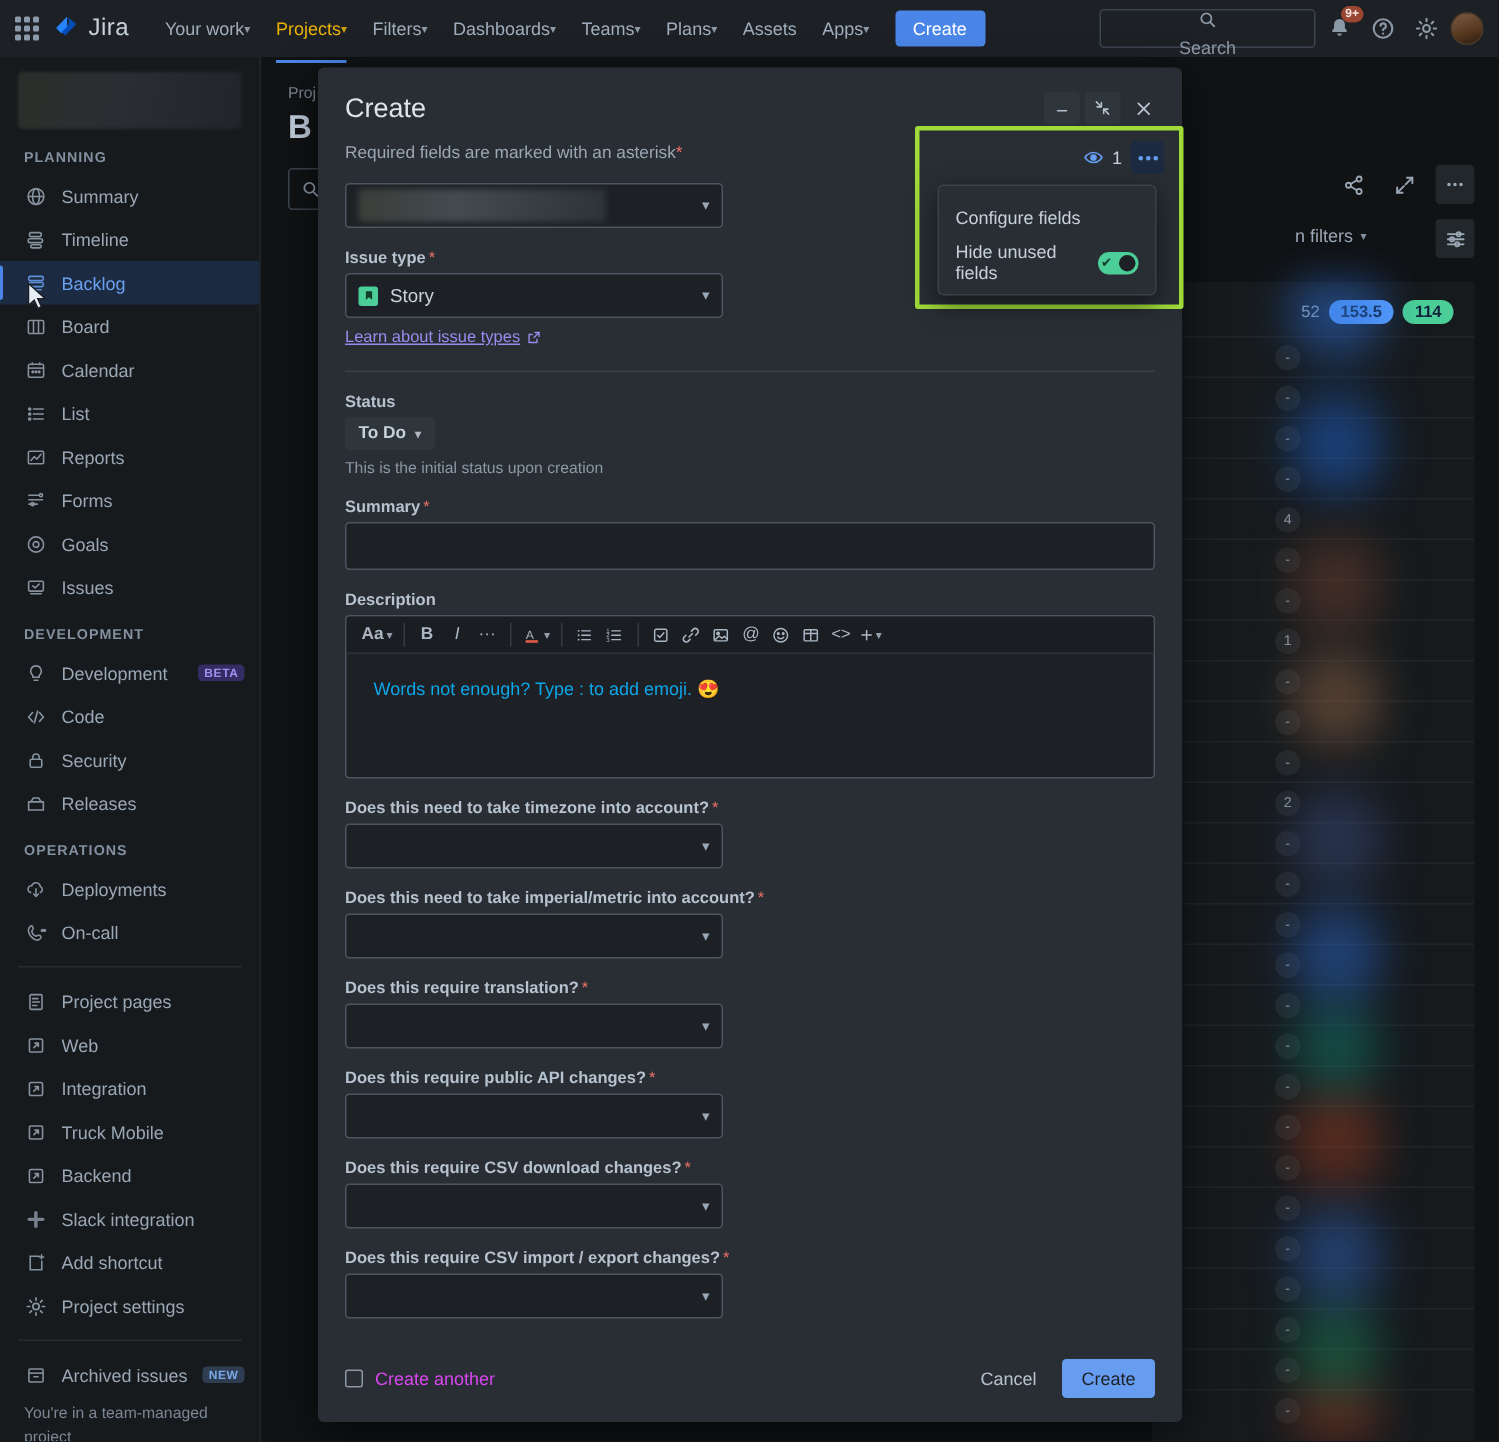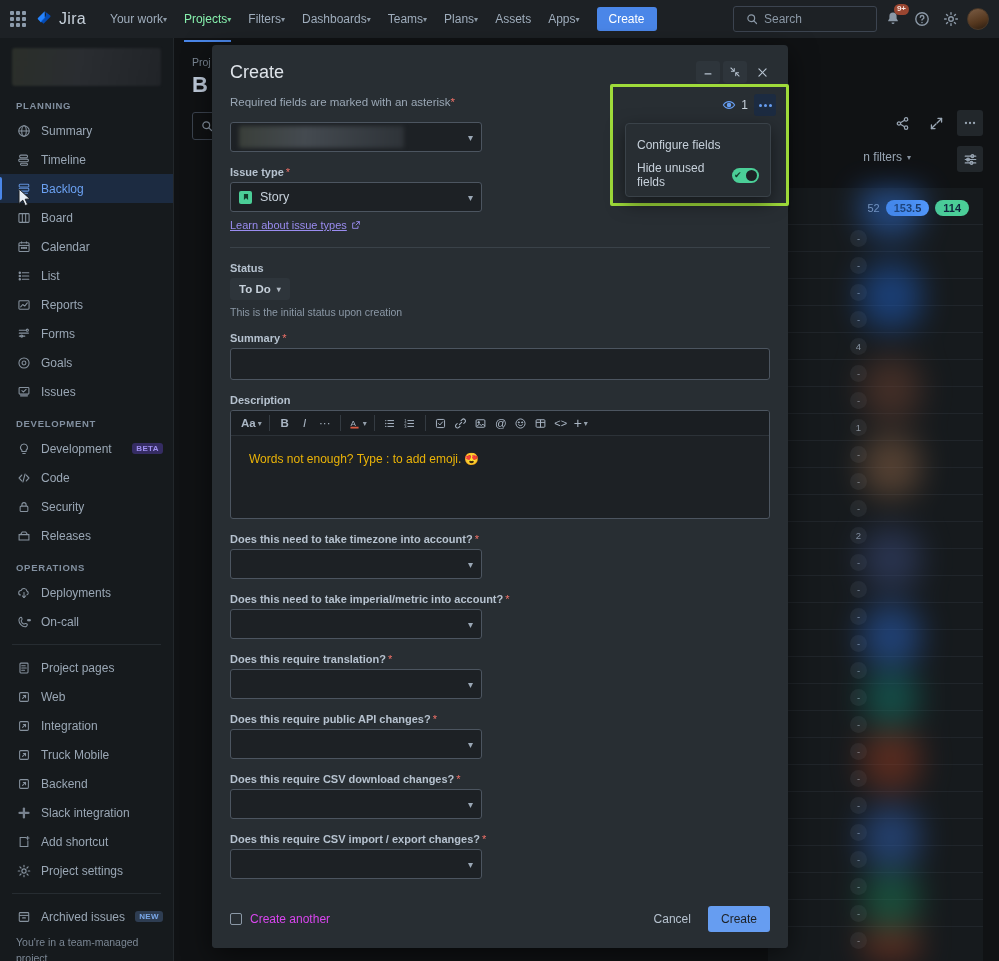--- a/index.html
+++ b/index.html
@@ -23,34 +23,35 @@
   .apps-grid { width: 16px; height: 16px; display: grid; grid-template-columns: repeat(3,1fr); gap: 1.5px; margin-right: 10px; cursor: pointer; }
   .apps-grid i { background: #8c9bab; border-radius: 1px; display:block; }
   .logo { display: flex; align-items: center; margin-right: 16px; cursor: pointer; }
   .logo-mark { width: 18px; height: 18px; margin-right: 5px; }
   .logo-text { font-size: 16px; color: #c7d1db; letter-spacing: .3px; font-weight: 400; }
   .nav-item {
     font-size: 12px; color: #9fadbc; padding: 5px 8px; margin-right: 1px;
     border-radius: 3px; cursor: pointer; display:flex; align-items:center; gap:0;
     position: relative; white-space: nowrap;
   }
-  .nav-item.active { color: #86efac; }
+  .nav-item.active { color: #eab308; }
   .nav-item.active::after {
     content:''; position:absolute; left:8px; right:8px; bottom:-11px; height:2px; background:#4a86e8;
   }
   .caret { font-size: 8px; opacity: .85; }
   .create-btn {
     background: #4a86e8; color: #fff; font-size: 12px; font-weight: 500;
     padding: 5px 12px; border-radius: 3px; cursor: pointer; margin-left: 8px;
   }
   .topnav-right { margin-left: auto; display: flex; align-items: center; gap: 3px; }
   .search-box {
     width: 144px; height: 26px; border: 1px solid #3c4450; border-radius: 3px;
-    background: transparent; display: flex; align-items: center; padding: 0 12px; gap: 6px;
+    background: transparent; display: flex; align-items: center; padding: 0 26px; gap: 6px;
     cursor: text;
+    flex-direction: column;
   }
   .search-box .ph { font-size: 12px; color: #8b98a6; }
   .icon-btn { width: 26px; height: 26px; display:flex; align-items:center; justify-content:center; border-radius:50%; cursor:pointer; position:relative; }
   .badge-9 {
     position: absolute; top: -2px; right: -3px; background: #9a4631; color: #f5e6e2;
     font-size: 8px; font-weight: 700; border-radius: 7px; padding: 1px 3px; line-height: 1.1;
   }
   .avatar {
     width: 22px; height: 22px; border-radius: 50%;
     background: linear-gradient(160deg,#7a5c44 0%,#56381f 60%,#2b1c10 100%);
@@ -190,21 +191,21 @@
   .fhint { font-size:10.5px; color:#8b98a6; margin-top:6px; }
   .text-input {
     width:540px; height:32px; border:1px solid #4c5560; border-radius:3px;
     background:#1d2125; cursor:text;
   }
 
   .editor { width:540px; border:1px solid #4c5560; border-radius:3px; background:#1d2125; overflow:hidden; }
   .etoolbar { height:25px; background:#1a1e22; display:flex; align-items:center; padding:0 8px; gap:0; border-bottom:1px solid #2c3238; }
   .ebtn { display:flex; align-items:center; justify-content:center; height:20px; min-width:20px; padding:0 2px; color:#aab6c4; font-size:11.5px; cursor:pointer; border-radius:2px; }
   .esep { width:1px; height:16px; background:#343b42; margin:0 5px; }
-  .ebody { height:82px; padding:16px 18px; font-size:12px; color:#eab308; }
+  .ebody { height:82px; padding:16px 18px; font-size:12px; color:#0ea5e9; }
 
   .modal-foot {
     flex:0 0 auto; padding: 12px 18px 16px 18px; display:flex; align-items:center;
     background:#282e33;
   }
   .cbox { width:12px; height:12px; border:1.5px solid #8b98a6; border-radius:2px; margin-right:8px; cursor:pointer; }
   .cb-label { font-size:12px; color:#d946ef; }
   .foot-right { margin-left:auto; display:flex; align-items:center; gap:6px; }
   .btn-ghost { font-size:12px; color:#b6c2cf; padding:6px 11px; border-radius:3px; cursor:pointer; }
   .btn-primary { font-size:12px; color:#1d2125; background:#669df1; padding:6px 13px; border-radius:3px; cursor:pointer; font-weight:500; }

